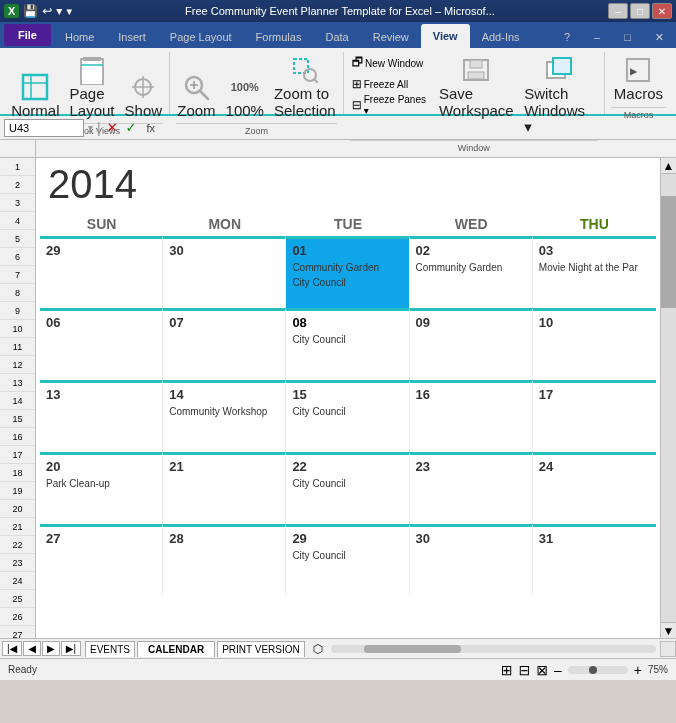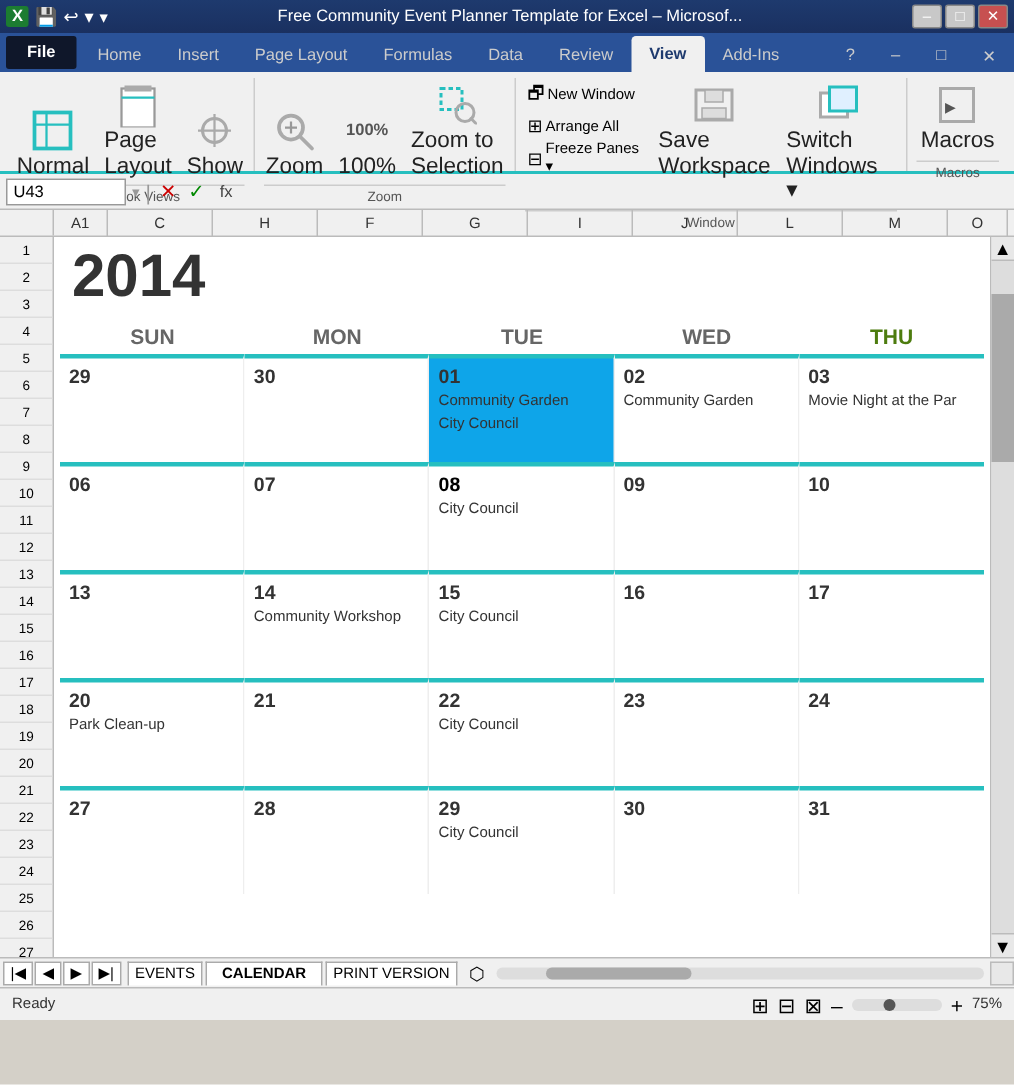--- a/index.html
+++ b/index.html
@@ -61,21 +61,21 @@
   </div>
   <span class="title-bar-title">Free Community Event Planner Template for Excel – Microsof...</span>
   <div class="title-bar-buttons">
     <div class="title-btn minimize">–</div>
     <div class="title-btn maximize">□</div>
     <div class="title-btn close">✕</div>
   </div>
 </div>
 
 <div class="ribbon-tabs">
-  <div class="ribbon-tab" style="background:#0f172a;color:white;padding:4px 14px;margin-right:2px;border-radius:2px;font-weight:bold;">File</div>
+  <div class="ribbon-tab" style="background:#4c1d95;color:white;padding:4px 14px;margin-right:2px;border-radius:2px;font-weight:bold;">File</div>
   <div class="ribbon-tab">Home</div>
   <div class="ribbon-tab">Insert</div>
   <div class="ribbon-tab">Page Layout</div>
   <div class="ribbon-tab">Formulas</div>
   <div class="ribbon-tab">Data</div>
   <div class="ribbon-tab">Review</div>
   <div class="ribbon-tab active">View</div>
   <div class="ribbon-tab">Add-Ins</div>
   <div style="flex:1;"></div>
   <div class="ribbon-tab">?</div>
@@ -158,21 +158,21 @@
 
   <div class="ribbon-group" style="min-width:200px;">
     <div class="ribbon-group-content" style="align-items:flex-start;flex-direction:row;gap:4px;">
       <div class="ribbon-small-group">
         <div class="ribbon-small-row">
           <span style="font-size:12px;">🗗</span>
           <span style="font-size:10px;">New Window</span>
         </div>
         <div class="ribbon-small-row">
           <span style="font-size:12px;">⊞</span>
-          <span style="font-size:10px;">Arrange All</span>
+          <span style="font-size:10px;">Freeze All</span>
         </div>
         <div class="ribbon-small-row">
           <span style="font-size:12px;">⊟</span>
           <span style="font-size:10px;">Freeze Panes ▾</span>
         </div>
       </div>
       <div class="ribbon-btn large" style="align-items:center;">
         <div style="width:32px;height:32px;display:flex;align-items:center;justify-content:center;">
           <svg width="28" height="28" viewBox="0 0 28 28">
               <rect x="2" y="4" width="24" height="20" fill="none" stroke="#aaa" stroke-width="2"></rect>
@@ -216,32 +216,20 @@
   <span style="cursor:pointer;font-size:10px;color:#999;">▾</span>
   <span class="formula-bar-sep">|</span>
   <span style="cursor:pointer;color:#c00;font-size:13px;padding:0 2px;">✕</span>
   <span style="cursor:pointer;color:#080;font-size:13px;padding:0 2px;">✓</span>
   <span style="cursor:pointer;color:#444;font-size:11px;padding:0 4px;">fx</span>
   <input class="formula-input" type="text" value="" style="">
 </div>
 
 <div style="background:#f0f0f0;border-bottom:1px solid #bbb;display:flex;height:18px;">
   <div style="width:36px;min-width:36px;border-right:1px solid #bbb;"></div>
-  <div style="flex:1;display:flex;">
-    <div class="col-header" style="width:36px;">A1</div>
-    <div class="col-header" style="width:70px;">C</div>
-    <div class="col-header" style="width:70px;">H</div>
-    <div class="col-header" style="width:70px;">F</div>
-    <div class="col-header" style="width:70px;">G</div>
-    <div class="col-header" style="width:70px;">I</div>
-    <div class="col-header" style="width:70px;">J</div>
-    <div class="col-header" style="width:70px;">L</div>
-    <div class="col-header" style="width:70px;">M</div>
-    <div class="col-header" style="width:40px;">O</div>
-  </div>
   <div style="width:16px;"></div>
 </div>
 
 <div style="display:flex;height:480px;overflow:hidden;">
 
   <div style="width:36px;min-width:36px;background:#f0f0f0;border-right:1px solid #bbb;overflow:hidden;">
     <div style="height:18px;border-bottom:1px solid #ddd;font-size:9px;text-align:center;line-height:18px;">1</div>
     <div style="height:18px;border-bottom:1px solid #ddd;font-size:9px;text-align:center;line-height:18px;">2</div>
     <div style="height:18px;border-bottom:1px solid #ddd;font-size:9px;text-align:center;line-height:18px;">3</div>
     <div style="height:18px;border-bottom:1px solid #ddd;font-size:9px;text-align:center;line-height:18px;">4</div>
@@ -267,21 +255,21 @@
     <div style="height:18px;border-bottom:1px solid #ddd;font-size:9px;text-align:center;line-height:18px;">24</div>
     <div style="height:18px;border-bottom:1px solid #ddd;font-size:9px;text-align:center;line-height:18px;">25</div>
     <div style="height:18px;border-bottom:1px solid #ddd;font-size:9px;text-align:center;line-height:18px;">26</div>
     <div style="height:18px;border-bottom:1px solid #ddd;font-size:9px;text-align:center;line-height:18px;">27</div>
   </div>
 
   <div style="flex:1;background:white;overflow:hidden;">
 
     <div style="padding:6px 12px 0 12px;background:white;">
       <div style="display:flex;align-items:baseline;gap:16px;margin-bottom:8px;">
-        <span style="font-size:40px;font-weight:bold;color:#333;line-height:1;">2014</span>
+        <span style="font-size:40px;font-weight:normal;color:#333;line-height:1;">2014</span>
       </div>
     </div>
 
     <div style="display:grid;grid-template-columns:repeat(5,1fr);padding:0 4px;background:white;">
       <div style="text-align:center;font-size:14px;font-weight:bold;color:#666;padding:4px 0;">SUN</div>
       <div style="text-align:center;font-size:14px;font-weight:bold;color:#666;padding:4px 0;">MON</div>
       <div style="text-align:center;font-size:14px;font-weight:bold;color:#666;padding:4px 0;">TUE</div>
       <div style="text-align:center;font-size:14px;font-weight:bold;color:#666;padding:4px 0;">WED</div>
       <div style="text-align:center;font-size:14px;font-weight:bold;color:#4d7c0f;padding:4px 0;">THU</div>
     </div>

